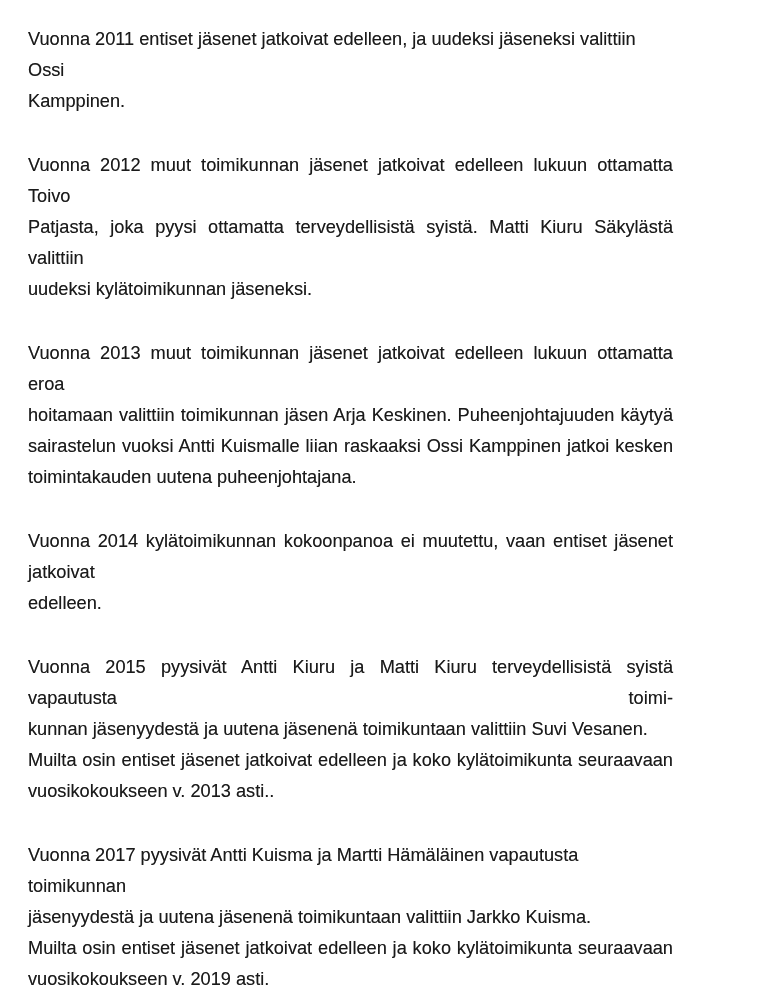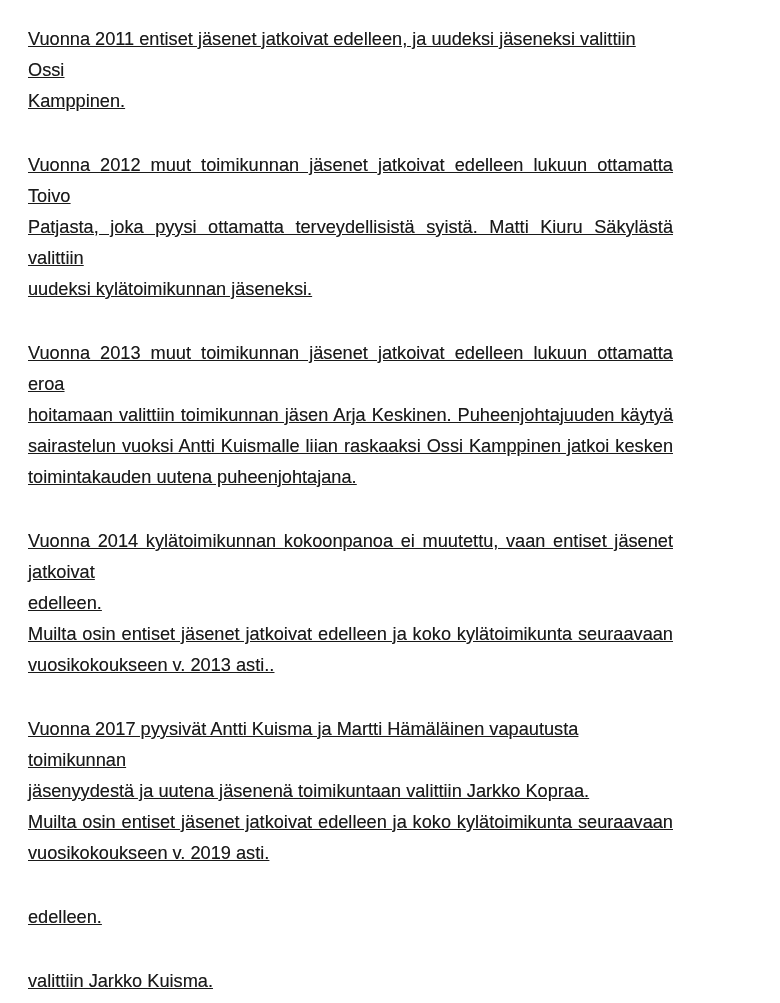--- a/index.html
+++ b/index.html
@@ -17,21 +17,20 @@
     width: 696px;
     height: 1003px;
     padding: 24px 23px 0 28px;
     background: #ffffff;
     font-family: "Liberation Sans", sans-serif;
     font-size: 18.2px;
     line-height: 31px;
     color: #1a1a1a;
     
     text-shadow: 0 0 0.6px rgba(26, 26, 26, 0.5);
-    text-decoration: underline;
   }
   .para {
     margin: 33px 0 0 0;
   }
   .para:first-child,
   .para.continuation {
     margin-top: 0;
   }
   .line {
     text-align: left;
@@ -59,27 +58,31 @@
       <div class="para">
         <div class="line justify">Vuonna 2013 muut toimikunnan jäsenet jatkoivat edelleen lukuun ottamatta eroa</div>
         <div class="line justify">hoitamaan valittiin toimikunnan jäsen Arja Keskinen. Puheenjohtajuuden käytyä</div>
         <div class="line justify">sairastelun vuoksi Antti Kuismalle liian raskaaksi Ossi Kamppinen jatkoi kesken</div>
         <div class="line">toimintakauden uutena puheenjohtajana.</div>
       </div>
       <div class="para">
         <div class="line justify">Vuonna 2014 kylätoimikunnan kokoonpanoa ei muutettu, vaan entiset jäsenet jatkoivat</div>
         <div class="line">edelleen.</div>
       </div>
+      <div class="para">
+        <div class="line justify">Vuonna 2015 pyysivät Antti Kiuru ja Matti Kiuru terveydellisistä syistä vapautusta toimi-</div>
+        <div class="line">kunnan jäsenyydestä ja uutena jäsenenä toimikuntaan valittiin Suvi Vesanen.</div>
+      </div>
       <div class="para continuation">
         <div class="line justify">Muilta osin entiset jäsenet jatkoivat edelleen ja koko kylätoimikunta seuraavaan</div>
         <div class="line">vuosikokoukseen v. 2013 asti..</div>
       </div>
       <div class="para">
         <div class="line">Vuonna 2017 pyysivät Antti Kuisma ja Martti Hämäläinen vapautusta toimikunnan</div>
-        <div class="line">jäsenyydestä ja uutena jäsenenä toimikuntaan valittiin Jarkko Kopraa.</div>
+        <div class="line">jäsenyydestä ja uutena jäsenenä toimikuntaan valittiin Jarkko Kuisma.</div>
       </div>
       <div class="para continuation">
         <div class="line justify">Muilta osin entiset jäsenet jatkoivat edelleen ja koko kylätoimikunta seuraavaan</div>
         <div class="line">vuosikokoukseen v. 2019 asti.</div>
       </div>
       <div class="para">
         <div class="line">edelleen.</div>
       </div>
       <div class="para">
         <div class="line">valittiin Jarkko Kuisma.</div>

